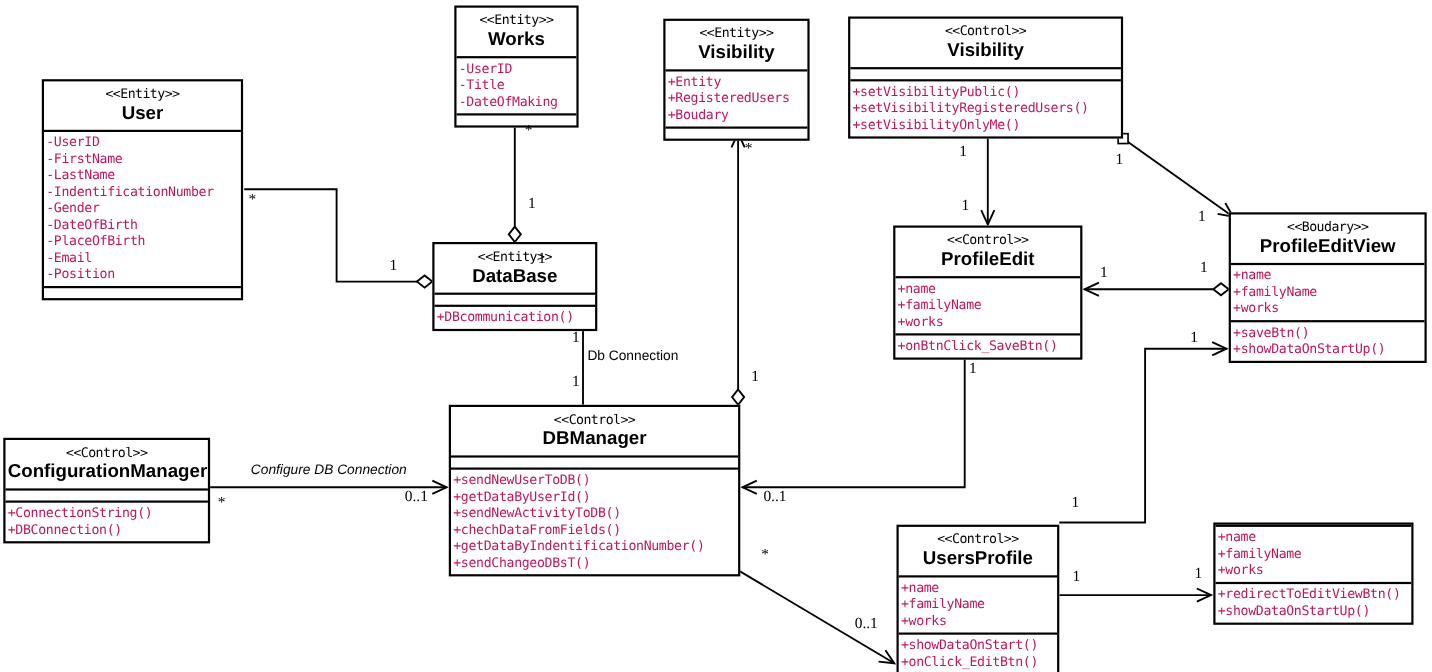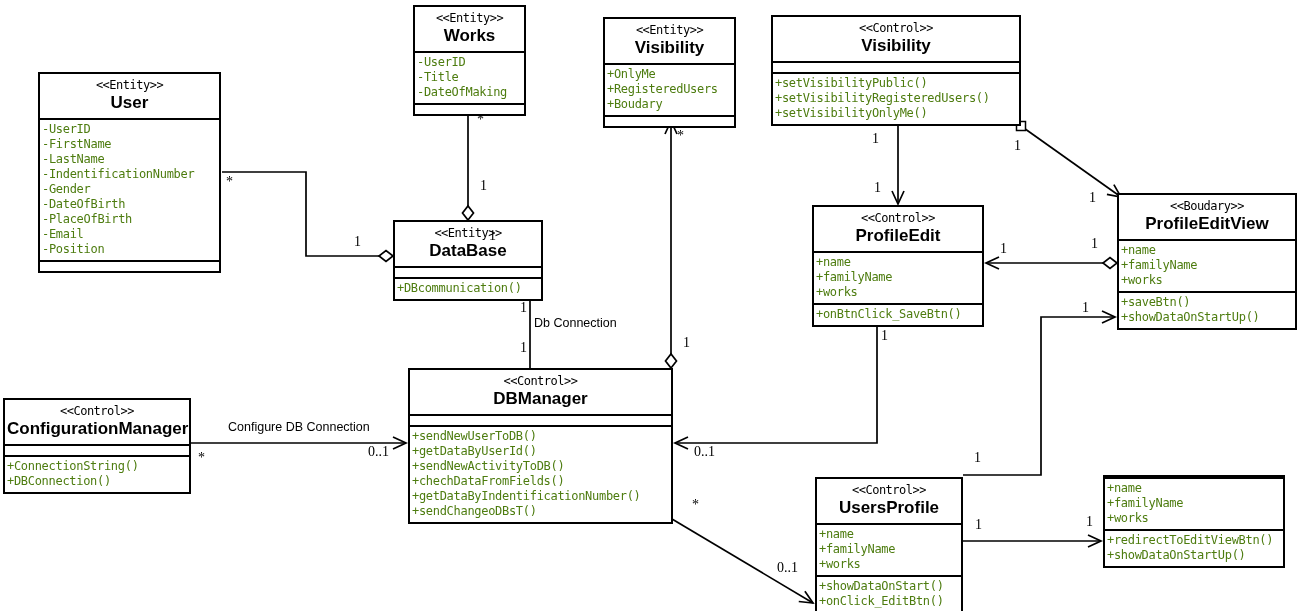--- a/index.html
+++ b/index.html
@@ -4,21 +4,21 @@
 <style>
   html,body{margin:0;padding:0;background:#fff;}
   .canvas{position:relative;width:1302px;height:611px;background:#ffffff;overflow:hidden;}
   .layer{position:absolute;left:0;top:0;width:100%;height:100%;}
   svg.layer{pointer-events:none;}
   .uml-class{position:absolute;background:#fff;border:2px solid #000;box-sizing:border-box;}
   .uml-title{text-align:center;padding:4px 2px 4px;}
   .uml-stereotype{font-family:"DejaVu Sans Mono",monospace;font-size:12px;line-height:14px;letter-spacing:-0.5px;white-space:nowrap;}
   .uml-name{font-family:"Liberation Sans",sans-serif;font-weight:bold;font-size:17px;line-height:22px;white-space:nowrap;}
   .uml-attrs,.uml-methods{border-top:2px solid #000;padding:2px 0 3px;min-height:4px;}
-  .uml-row{font-family:"DejaVu Sans Mono",monospace;font-size:12px;line-height:15px;letter-spacing:-0.3px;white-space:nowrap;padding:0 2px;color:#4d7c0f;}
+  .uml-row{font-family:"DejaVu Sans Mono",monospace;font-size:12px;line-height:15px;letter-spacing:-0.3px;white-space:nowrap;padding:0 2px;color:#be185d;}
   .lbl{position:absolute;white-space:nowrap;color:#000;}
   .lbl-mult{font-family:"Liberation Serif",serif;font-size:14px;line-height:15px;}
   .lbl-name{font-family:"Liberation Sans",sans-serif;font-size:12.5px;line-height:14px;}
 </style>
 </head>
 <body>
 
 <div class="canvas">
   <svg class="layer" width="1302" height="611" viewBox="0 0 1302 611" xmlns="http://www.w3.org/2000/svg">
       <polyline points="222,172 306,172 306,256 393,256" fill="none" stroke="#000000" stroke-width="1.7"></polyline>
@@ -78,21 +78,21 @@
           <div class="uml-row">-DateOfMaking</div>
         </div>
         <div class="uml-methods"></div>
       </div>
       <div class="uml-class" style="left: 603px; top: 17px; width: 133px;">
         <div class="uml-title">
           <div class="uml-stereotype">&lt;&lt;Entity&gt;&gt;</div>
           <div class="uml-name">Visibility</div>
         </div>
         <div class="uml-attrs">
-          <div class="uml-row">+OnlyMe</div>
+          <div class="uml-row">+Entity</div>
           <div class="uml-row">+RegisteredUsers</div>
           <div class="uml-row">+Boudary</div>
         </div>
         <div class="uml-methods"></div>
       </div>
       <div class="uml-class" style="left: 771px; top: 15px; width: 250px;">
         <div class="uml-title">
           <div class="uml-stereotype">&lt;&lt;Control&gt;&gt;</div>
           <div class="uml-name">Visibility</div>
         </div>
@@ -209,21 +209,21 @@
       <span class="lbl lbl-mult" style="left: 872px; top: 131px;">1</span>
       <span class="lbl lbl-mult" style="left: 874px; top: 180px;">1</span>
       <span class="lbl lbl-mult" style="left: 1014px; top: 138px;">1</span>
       <span class="lbl lbl-mult" style="left: 1089px; top: 190px;">1</span>
       <span class="lbl lbl-mult" style="left: 1000px; top: 241px;">1</span>
       <span class="lbl lbl-mult" style="left: 1091px; top: 236px;">1</span>
       <span class="lbl lbl-mult" style="left: 881px; top: 328px;">1</span>
       <span class="lbl lbl-mult" style="left: 694px; top: 444px;">0..1</span>
       <span class="lbl lbl-mult" style="left: 974px; top: 450px;">1</span>
       <span class="lbl lbl-mult" style="left: 1082px; top: 300px;">1</span>
-      <span class="lbl lbl-name" style="left: 228px; top: 420px;">Configure DB Connection</span>
+      <span class="lbl lbl-name" style="left: 228px; top: 420px; font-style: italic;">Configure DB Connection</span>
       <span class="lbl lbl-mult" style="left: 198px; top: 450px;">*</span>
       <span class="lbl lbl-mult" style="left: 368px; top: 444px;">0..1</span>
       <span class="lbl lbl-mult" style="left: 692px; top: 497px;">*</span>
       <span class="lbl lbl-mult" style="left: 777px; top: 560px;">0..1</span>
       <span class="lbl lbl-mult" style="left: 975px; top: 517px;">1</span>
       <span class="lbl lbl-mult" style="left: 1086px; top: 514px;">1</span>
     </div>
 </div>
 
 </body></html>

